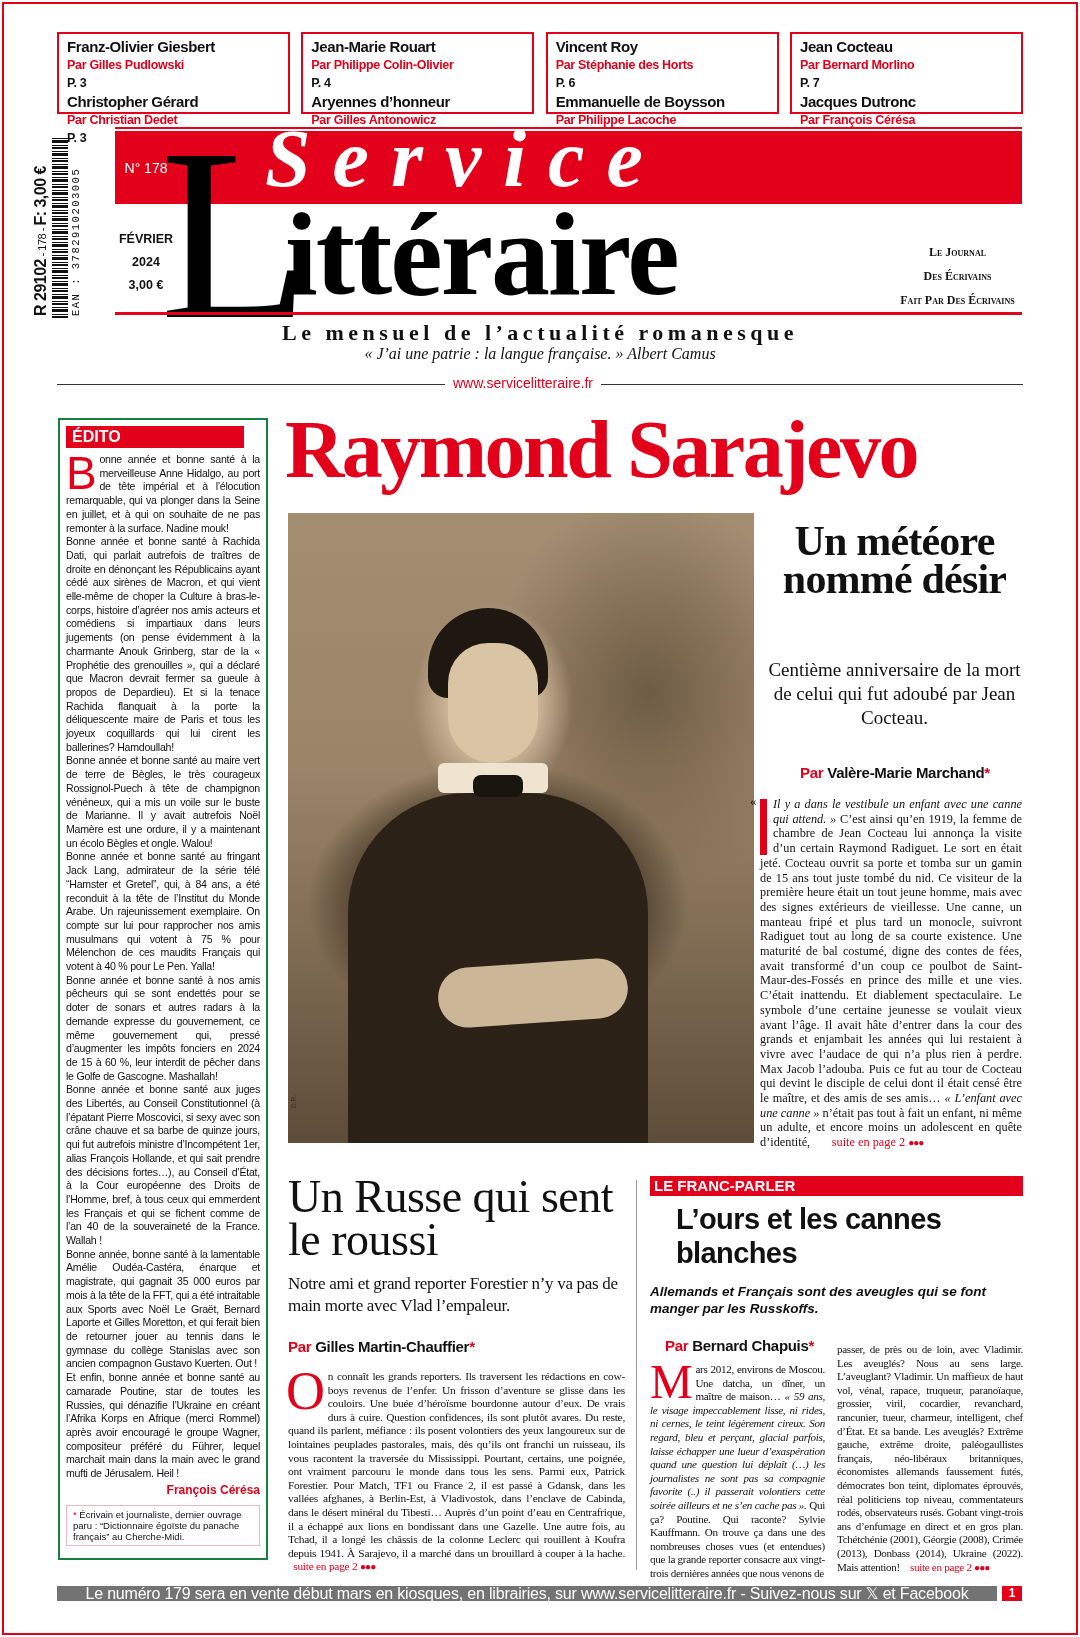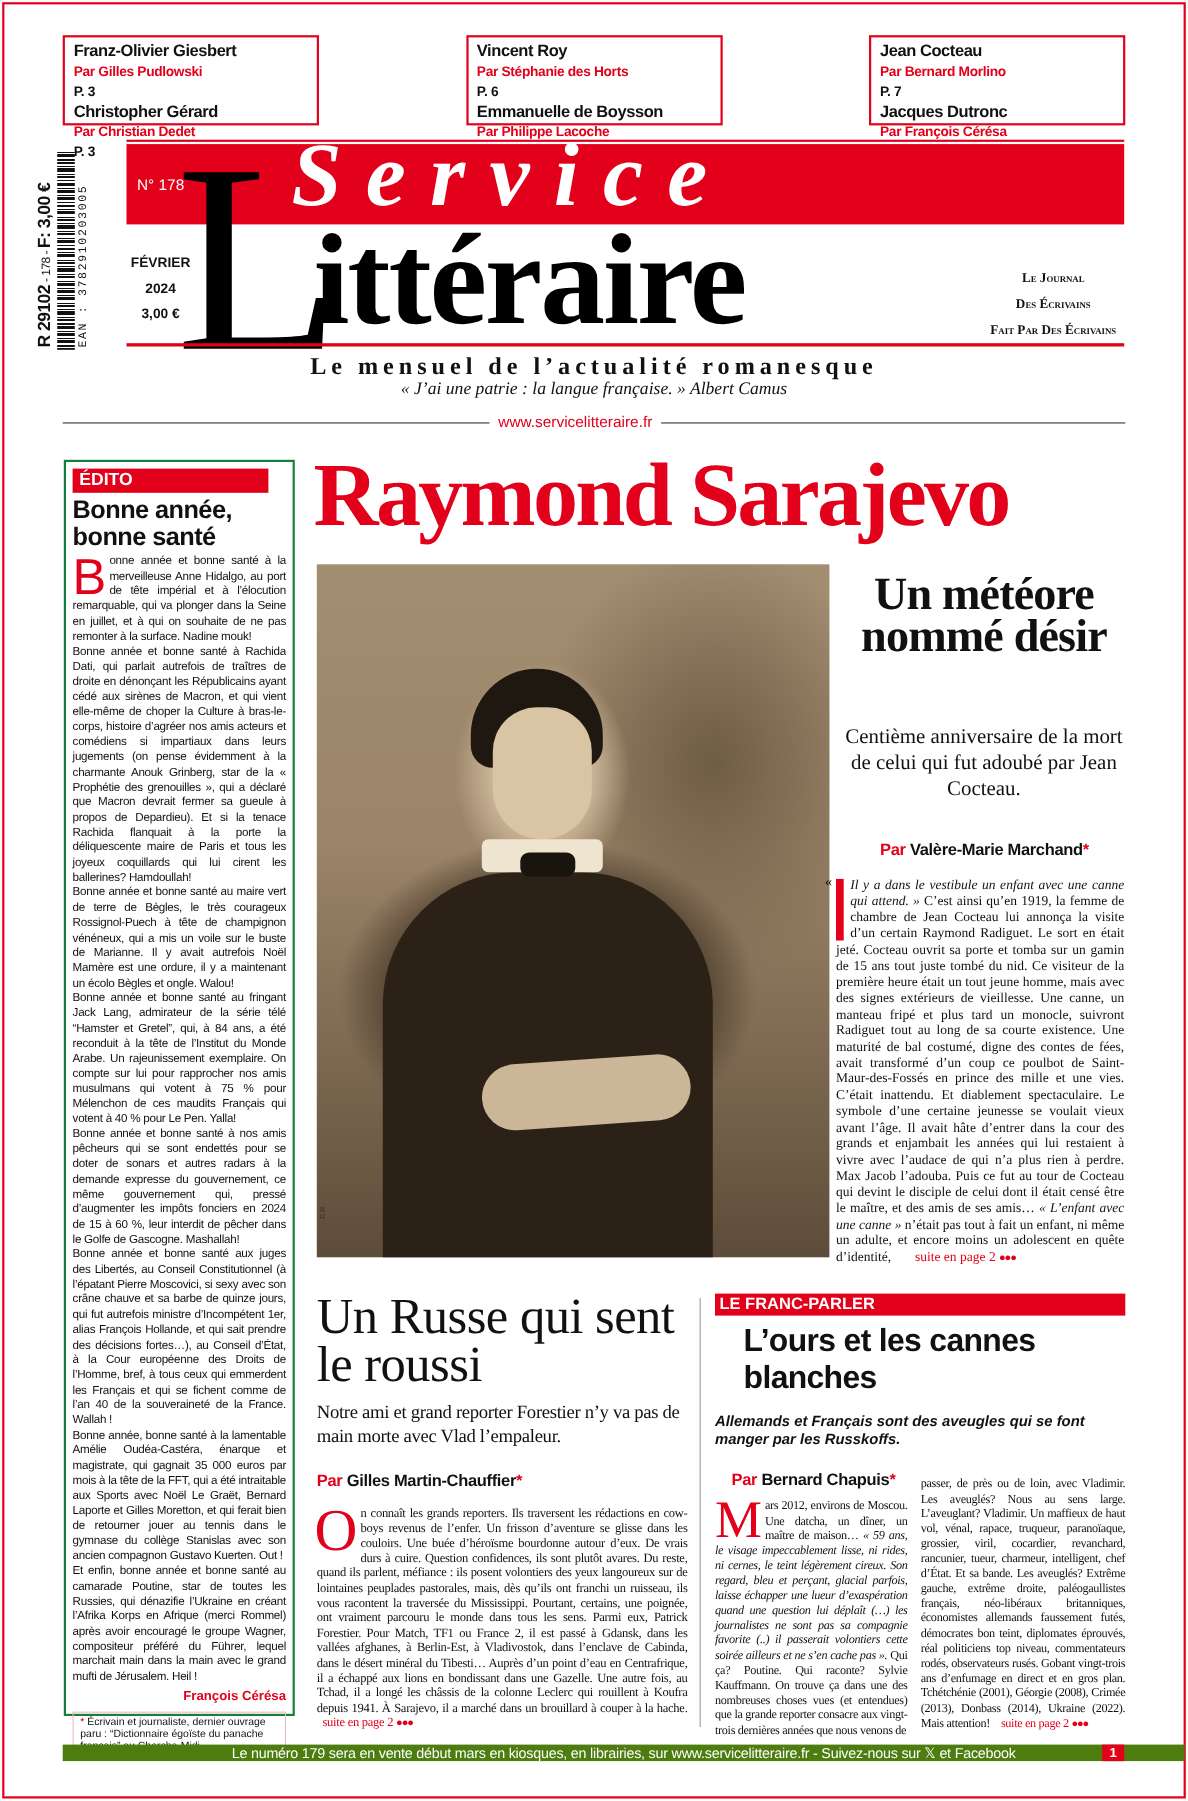--- a/index.html
+++ b/index.html
@@ -92,39 +92,51 @@
   
   .fp-kicker { position: absolute; left: 650px; top: 1176px; width: 373px; height: 20px; background: #e2001a; color: #fff; font-weight: bold; font-size: 15px; line-height: 20px; padding-left: 4px; }
   .fp-title { position: absolute; left: 650px; top: 1202px; width: 373px; font-weight: bold; font-size: 29px; line-height: 34px; letter-spacing: -0.6px; margin-left: 26px; }
   .fp-sub { position: absolute; left: 650px; top: 1283px; width: 373px; font-weight: bold; font-style: italic; font-size: 13.5px; line-height: 17px; }
   .fp-byline { position: absolute; left: 665px; top: 1337px; }
   .fp-col1 { position: absolute; left: 650px; top: 1363px; width: 175px; font-family: "Liberation Serif", serif; font-size: 11.1px; line-height: 13.6px; letter-spacing: -0.3px; text-align: justify; }
   .fp-col1 .dropcap { float: left; color: #e2001a; font-size: 48px; line-height: 38px; margin: 0 3px 0 0; }
   .fp-col2 { position: absolute; left: 837px; top: 1343px; width: 186px; font-family: "Liberation Serif", serif; font-size: 11.1px; line-height: 13.6px; letter-spacing: -0.3px; text-align: justify; }
 
   
-  .footer-bar { position: absolute; left: 57px; top: 1586px; width: 1020px; height: 15px; background: #4d7c0f; color: #fff; font-size: 13px; line-height: 15px; text-align: center; letter-spacing: -0.2px; white-space: nowrap; }
+  .footer-bar { position: absolute; left: 57px; top: 1586px; width: 940px; height: 15px; background: #737373; color: #fff; font-size: 16px; line-height: 15px; text-align: center; letter-spacing: -0.2px; white-space: nowrap; }
   .footer-page { position: absolute; left: 1002px; top: 1586px; width: 20px; height: 15px; background: #e2001a; color: #fff; font-size: 12px; line-height: 15px; text-align: center; font-weight: bold; }
 </style>
 </head>
 <body>
 
 <div class="page-border"></div>
 
 <div class="teasers">
   <div class="teaser">
     <div class="row-title">Franz-Olivier Giesbert</div>
     <div class="row-by">
         <span class="by">Par Gilles Pudlowski</span>
         <span class="pg">P. 3</span>
       </div>
     <div class="row-title">Christopher Gérard</div>
     <div class="row-by">
         <span class="by">Par Christian Dedet</span>
         <span class="pg">P. 3</span>
+      </div>
+  </div>
+  <div class="teaser">
+    <div class="row-title">Jean-Marie Rouart</div>
+    <div class="row-by">
+        <span class="by">Par Philippe Colin-Olivier</span>
+        <span class="pg">P. 4</span>
+      </div>
+    <div class="row-title">Aryennes d’honneur</div>
+    <div class="row-by">
+        <span class="by">Par Gilles Antonowicz</span>
+        <span class="pg">P. 5</span>
       </div>
   </div>
   <div class="teaser">
     <div class="row-title">Vincent Roy</div>
     <div class="row-by">
         <span class="by">Par Stéphanie des Horts</span>
         <span class="pg">P. 6</span>
       </div>
     <div class="row-title">Emmanuelle de Boysson</div>
     <div class="row-by">
@@ -171,21 +183,20 @@
   <div>Fait Par Des Écrivains</div>
 </div>
 <div class="mast-bottom-rule"></div>
 <div class="mast-subtitle">Le mensuel de l’actualité romanesque</div>
 <div class="mast-quote">« J’ai une patrie : la langue française. » Albert Camus</div>
 <div class="mast-url-line"></div>
 <div class="mast-url">www.servicelitteraire.fr</div>
 
 <div class="edito">
   <div class="kicker">ÉDITO</div>
-  <h2>Bonne année, bonne santé</h2>
   <div class="body">
     <p><span class="dropcap">B</span><span>onne année et bonne santé à la merveilleuse Anne Hidalgo, au port de tête impérial et à l’élocution remarquable, qui va plonger dans la Seine en juillet, et à qui on souhaite de ne pas remonter à la surface. Nadine mouk!</span></p>
     <p>Bonne année et bonne santé à Rachida Dati, qui parlait autrefois de traîtres de droite en dénonçant les Républicains ayant cédé aux sirènes de Macron, et qui vient elle-même de choper la Culture à bras-le-corps, histoire d’agréer nos amis acteurs et comédiens si impartiaux dans leurs jugements (on pense évidemment à la charmante Anouk Grinberg, star de la « Prophétie des grenouilles », qui a déclaré que Macron devrait fermer sa gueule à propos de Depardieu). Et si la tenace Rachida flanquait à la porte la déliquescente maire de Paris et tous les joyeux coquillards qui lui cirent les ballerines? Hamdoullah!</p>
     <p>Bonne année et bonne santé au maire vert de terre de Bègles, le très courageux Rossignol-Puech à tête de champignon vénéneux, qui a mis un voile sur le buste de Marianne. Il y avait autrefois Noël Mamère est une ordure, il y a maintenant un écolo Bègles et ongle. Walou!</p>
     <p>Bonne année et bonne santé au fringant Jack Lang, admirateur de la série télé “Hamster et Gretel”, qui, à 84 ans, a été reconduit à la tête de l’Institut du Monde Arabe. Un rajeunissement exemplaire. On compte sur lui pour rapprocher nos amis musulmans qui votent à 75 % pour Mélenchon de ces maudits Français qui votent à 40 % pour Le Pen. Yalla!</p>
     <p>Bonne année et bonne santé à nos amis pêcheurs qui se sont endettés pour se doter de sonars et autres radars à la demande expresse du gouvernement, ce même gouvernement qui, pressé d’augmenter les impôts fonciers en 2024 de 15 à 60 %, leur interdit de pêcher dans le Golfe de Gascogne. Mashallah!</p>
     <p>Bonne année et bonne santé aux juges des Libertés, au Conseil Constitutionnel (à l’épatant Pierre Moscovici, si sexy avec son crâne chauve et sa barbe de quinze jours, qui fut autrefois ministre d’Incompétent 1er, alias François Hollande, et qui sait prendre des décisions fortes…), au Conseil d’État, à la Cour européenne des Droits de l’Homme, bref, à tous ceux qui emmerdent les Français et qui se fichent comme de l’an 40 de la souveraineté de la France. Wallah !</p>
     <p>Bonne année, bonne santé à la lamentable Amélie Oudéa-Castéra, énarque et magistrate, qui gagnait 35 000 euros par mois à la tête de la FFT, qui a été intraitable aux Sports avec Noël Le Graët, Bernard Laporte et Gilles Moretton, et qui ferait bien de retourner jouer au tennis dans le gymnase du collège Stanislas avec son ancien compagnon Gustavo Kuerten. Out !</p>
     <p>Et enfin, bonne année et bonne santé au camarade Poutine, star de toutes les Russies, qui dénazifie l’Ukraine en créant l’Afrika Korps en Afrique (merci Rommel) après avoir encouragé le groupe Wagner, compositeur préféré du Führer, lequel marchait main dans la main avec le grand mufti de Jérusalem. Heil !</p>
   </div>

